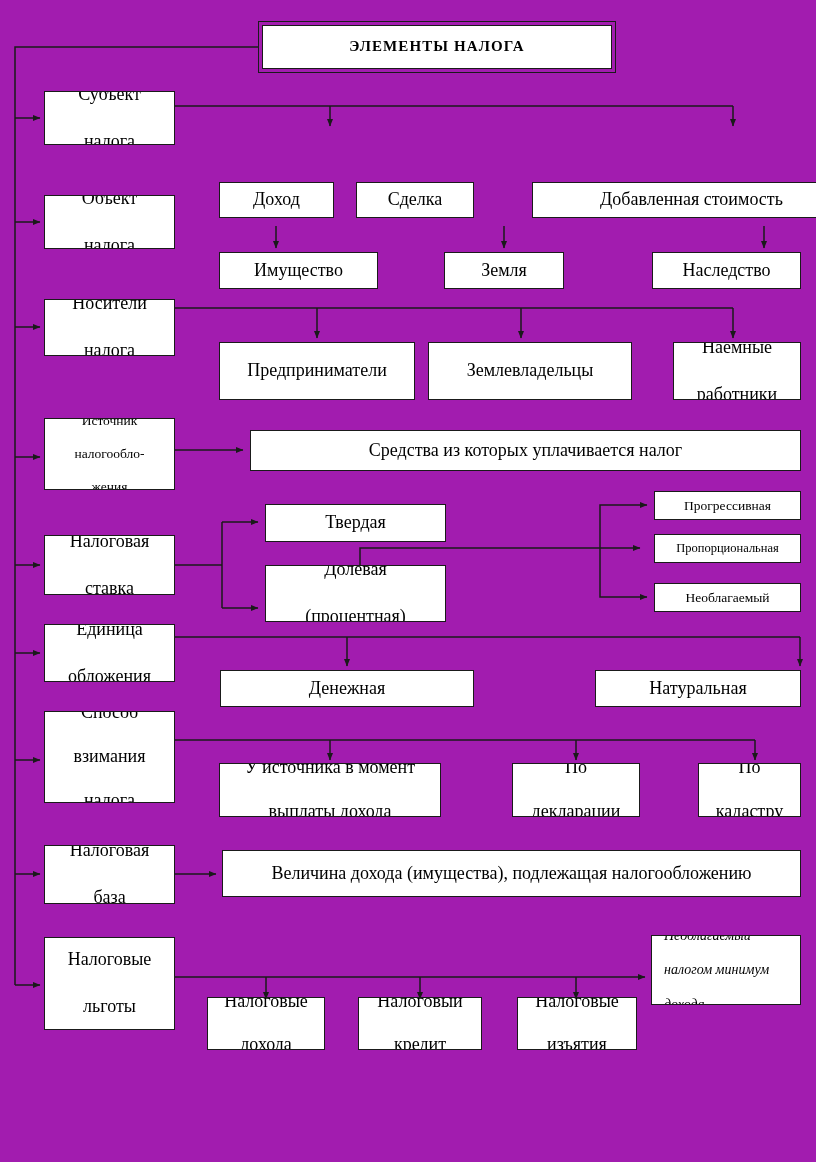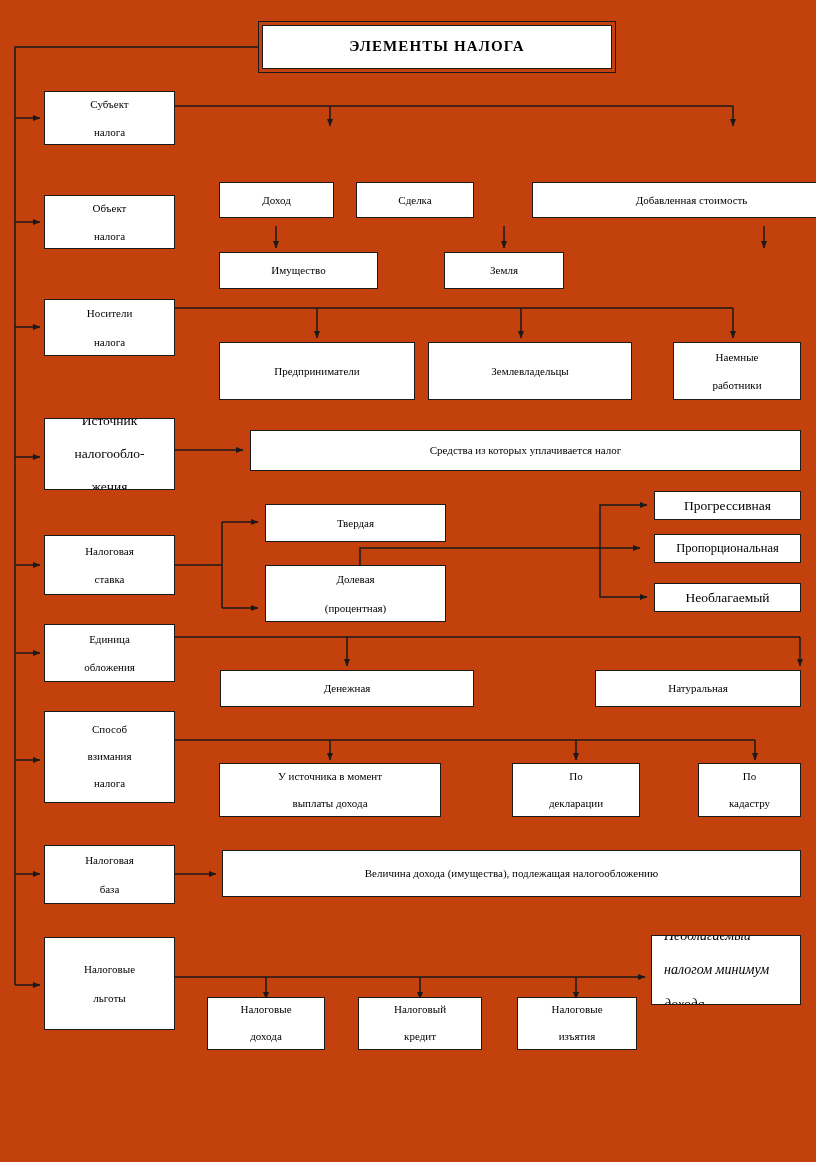--- a/index.html
+++ b/index.html
@@ -10,21 +10,21 @@
   body {
     width: 816px;
     height: 1162px;
     font-family: "Liberation Serif", "DejaVu Serif", serif;
     overflow: hidden;
   }
   #diagram-root {
     position: relative;
     width: 816px;
     height: 1162px;
-    background: #c2410c;
+    background: #a21caf;
   }
   svg#wires {
     position: absolute;
     left: 0;
     top: 0;
     width: 816px;
     height: 1162px;
     pointer-events: none;
   }
   .node {
@@ -44,21 +44,21 @@
   }
   .node span { display: block; width: 100%; padding: 0 4px; box-sizing: border-box; }
   .title-node {
     border: 1.6px solid #1a1a1a;
     outline: 1.6px solid #1a1a1a;
     outline-offset: 3px;
     font-weight: 700;
     letter-spacing: 1.1px;
   }
   .fs-15 { font-size: 15px; }
-  .fs-14 { font-size: 11px; }
+  .fs-14 { font-size: 18px; }
   .fs-13 { font-size: 13.5px; }
   .fs-12 { font-size: 12.5px; }
   .fs-11 { font-size: 14px; font-style: italic; }
   .tight { line-height: 1.22; }
 </style>
 </head>
 <body>
 
 <div id="diagram-root">
 
@@ -203,20 +203,23 @@
   <div class="node fs-14" style="left:532px; top:182px; width:319px; height:36px;">
     <span>Добавленная стоимость</span>
   </div>
 
   <div class="node fs-14" style="left:219px; top:252px; width:159px; height:37px;">
     <span>Имущество</span>
   </div>
   <div class="node fs-14" style="left:444px; top:252px; width:120px; height:37px;">
     <span>Земля</span>
   </div>
+  <div class="node fs-14" style="left:652px; top:252px; width:149px; height:37px;">
+    <span>Наследство</span>
+  </div>
 
   <div class="node fs-14" style="left:219px; top:342px; width:196px; height:58px;">
     <span>Предприниматели</span>
   </div>
   <div class="node fs-14" style="left:428px; top:342px; width:204px; height:58px;">
     <span>Землевладельцы</span>
   </div>
   <div class="node fs-14" style="left:673px; top:342px; width:128px; height:58px;">
     <span>
       <span>Наемные</span><br>

